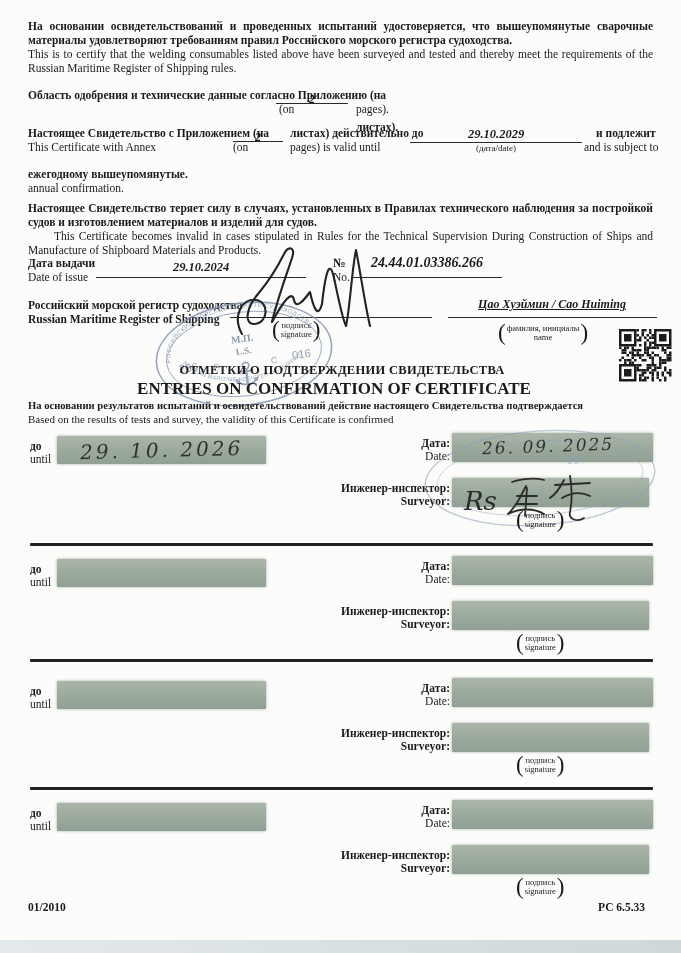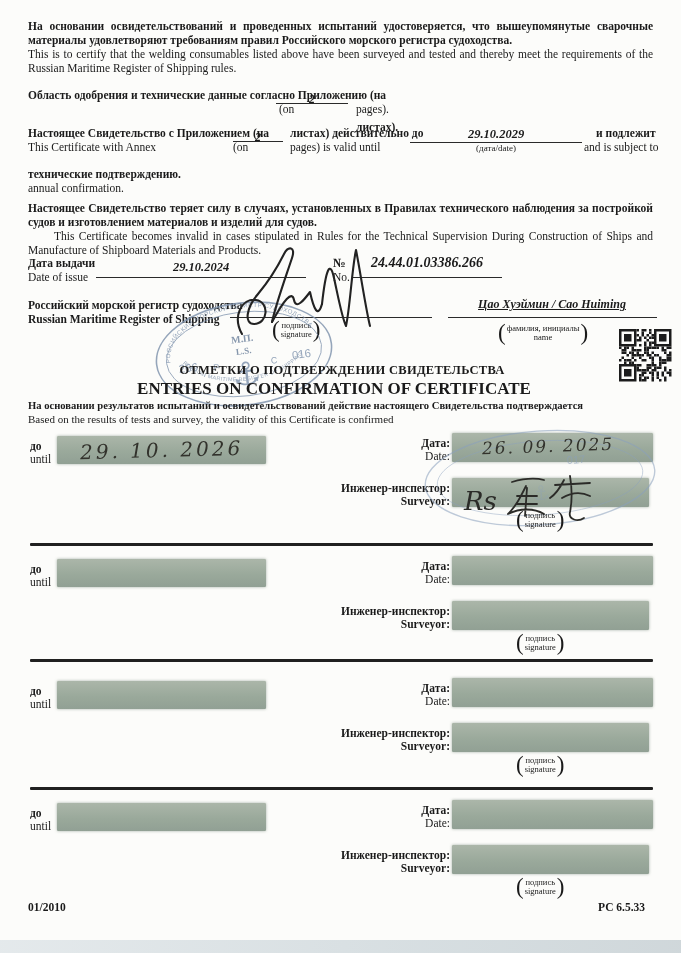--- a/index.html
+++ b/index.html
@@ -39,21 +39,21 @@
   <span class="t b" style="left:28px;top:127px;">Настоящее Свидетельство с Приложением (на</span>
   <div class="ul" style="left:233px;top:127px;width:50px;height:14px;"><span class="val" style="font-size:12px;">2</span></div>
   <span class="t b" style="left:290px;top:127px;">листах) действительно до</span>
   <div class="ul" style="left:410px;top:124px;width:172px;height:18px;"><span class="val" style="font-size:12.5px;">29.10.2029</span></div>
   <span class="t b" style="left:596px;top:127px;">и подлежит</span>
   <span class="t" style="left:28px;top:141px;">This Certificate with Annex</span>
   <span class="t" style="left:233px;top:141px;">(on</span>
   <span class="t" style="left:290px;top:141px;">pages) is valid until</span>
   <span class="t" style="left:430px;top:143px;width:132px;text-align:center;font-size:9px;">(дата/date)</span>
   <span class="t" style="left:584px;top:141px;">and is subject to</span>
-  <span class="t b" style="left:28px;top:168px;">технические подтверждению.</span>
+  <span class="t b" style="left:28px;top:168px;">ежегодному вышеупомянутые.</span>
   <span class="t" style="left:28px;top:182px;">annual confirmation.</span>
 
   <div class="para b" style="left:28px;top:201px;width:625px;">Настоящее Свидетельство теряет силу в случаях, установленных в Правилах технического наблюдения за постройкой судов и изготовлением материалов и изделий для судов.</div>
   <div class="para" style="left:28px;top:229px;width:625px;text-indent:26px;">This Certificate becomes invalid in cases stipulated in Rules for the Technical Supervision During Construction of Ships and Manufacture of Shipboard Materials and Products.</div>
 
   <span class="t b" style="left:28px;top:257px;">Дата выдачи</span>
   <span class="t" style="left:28px;top:271px;">Date of issue</span>
   <div class="ul" style="left:96px;top:257px;width:210px;height:20px;"><span class="val" style="font-size:12.5px;">29.10.2024</span></div>
   <span class="t b" style="left:333px;top:256px;font-size:12.5px;">№</span>
   <span class="t" style="left:333px;top:271px;">No.</span>

